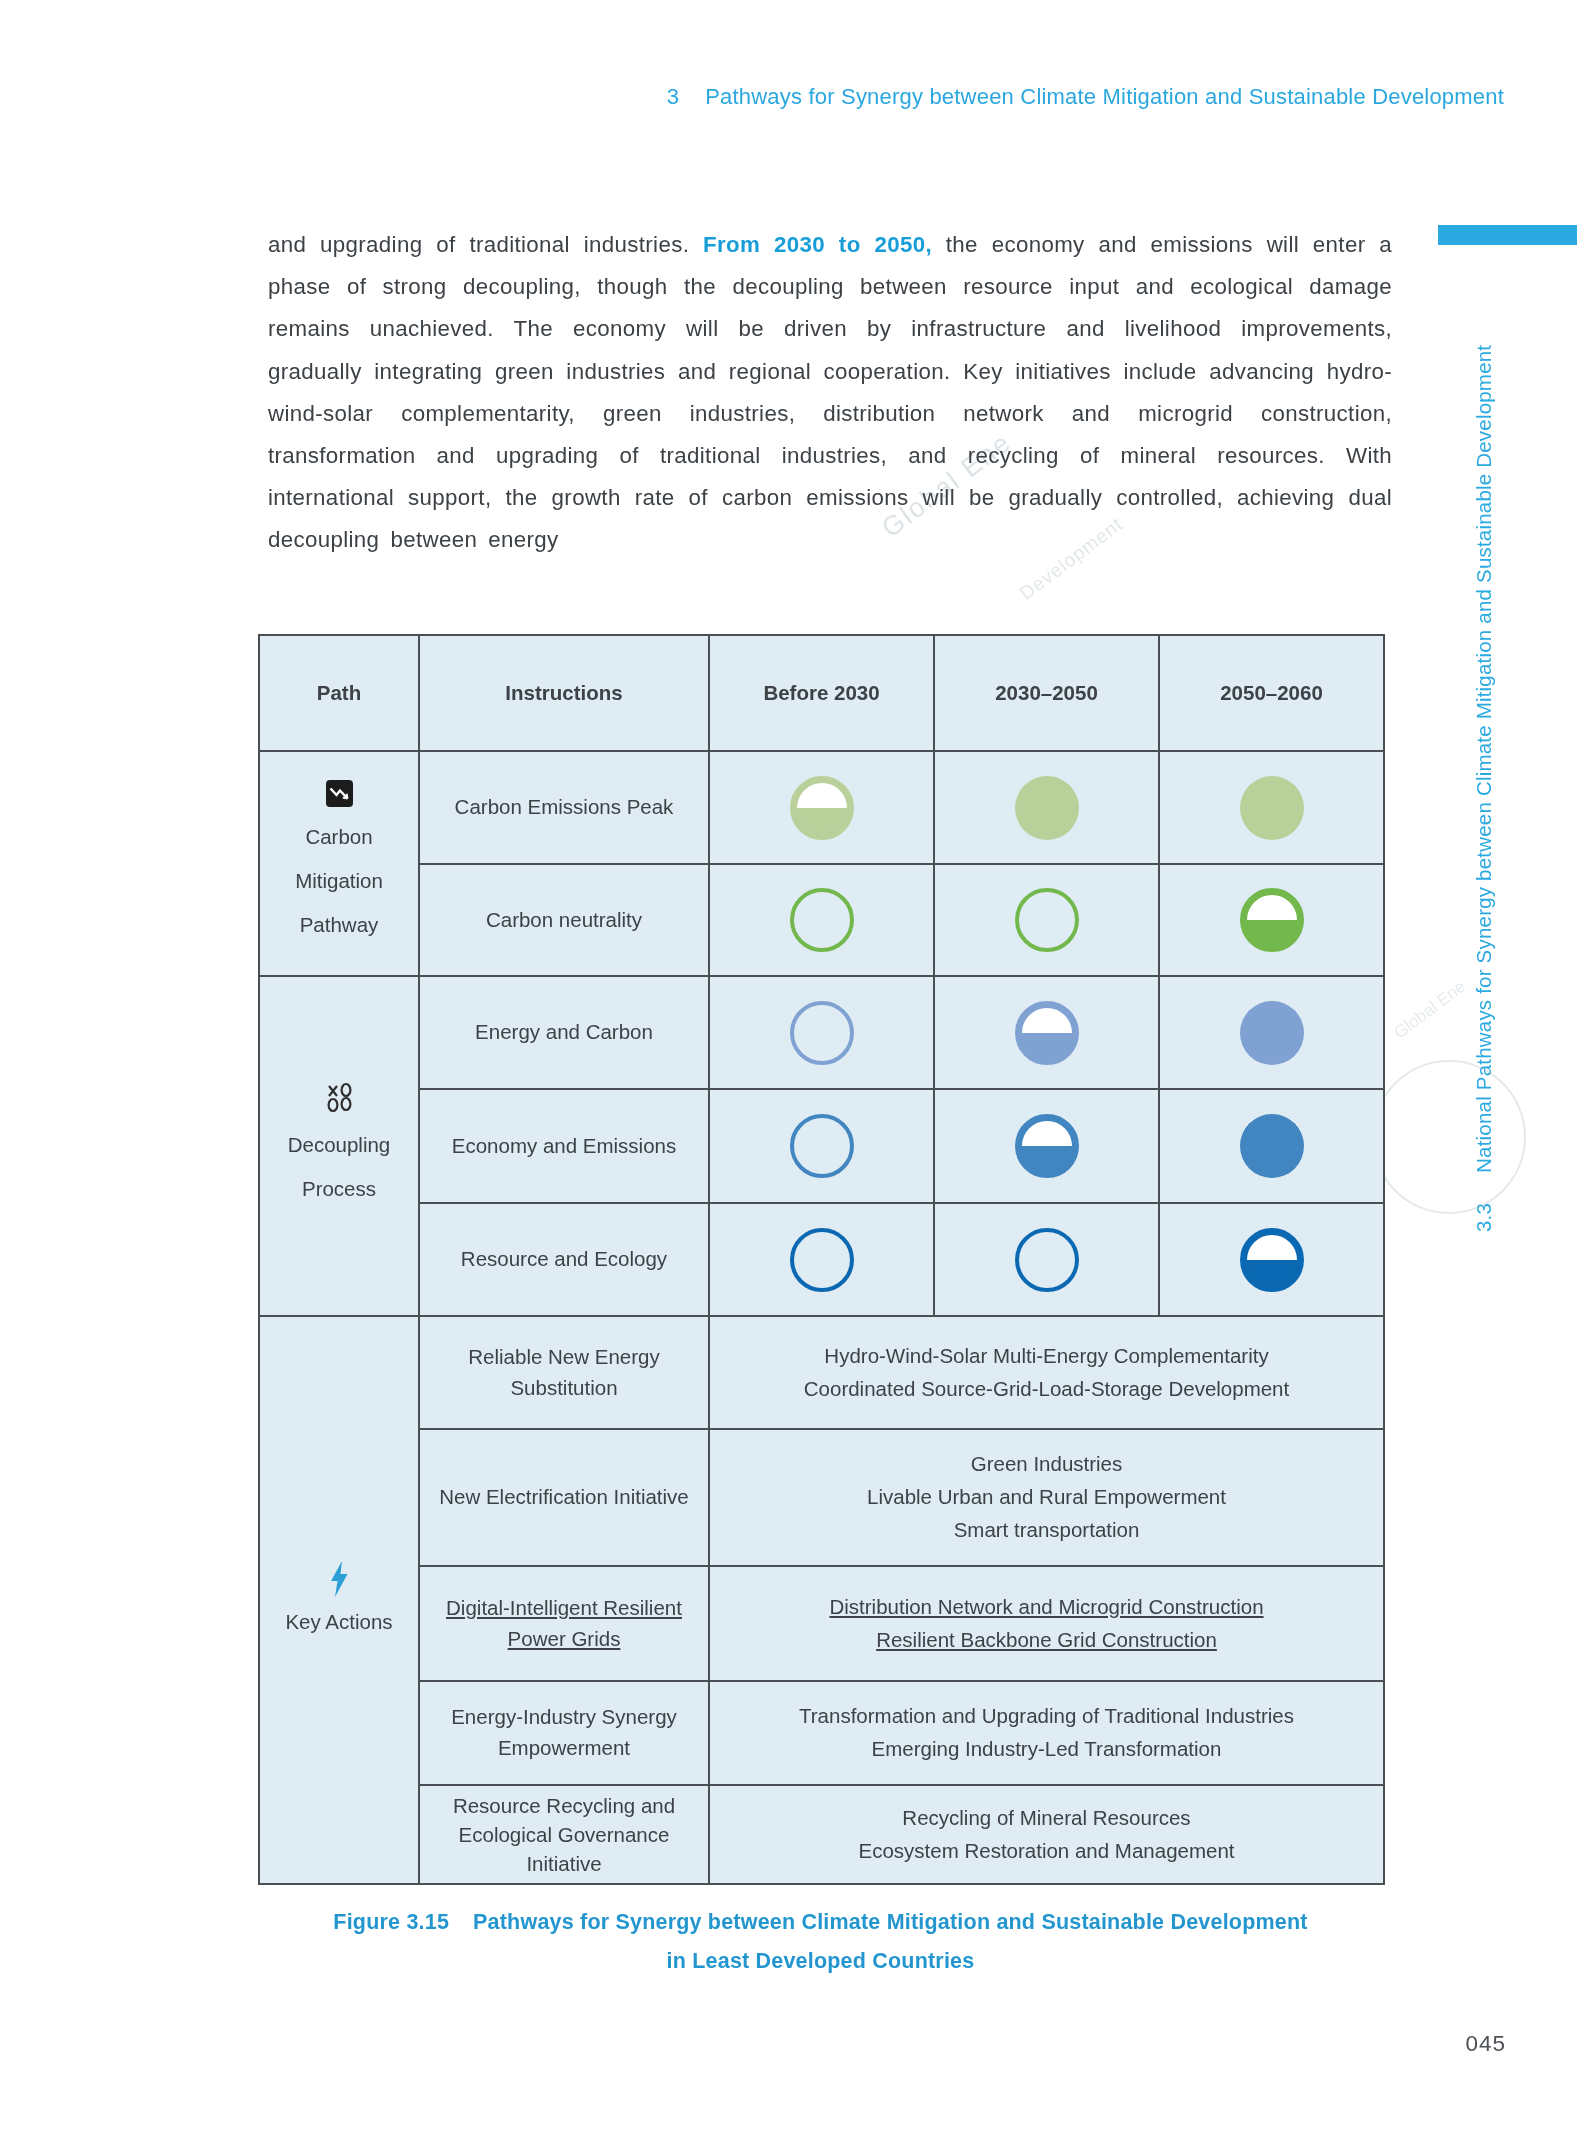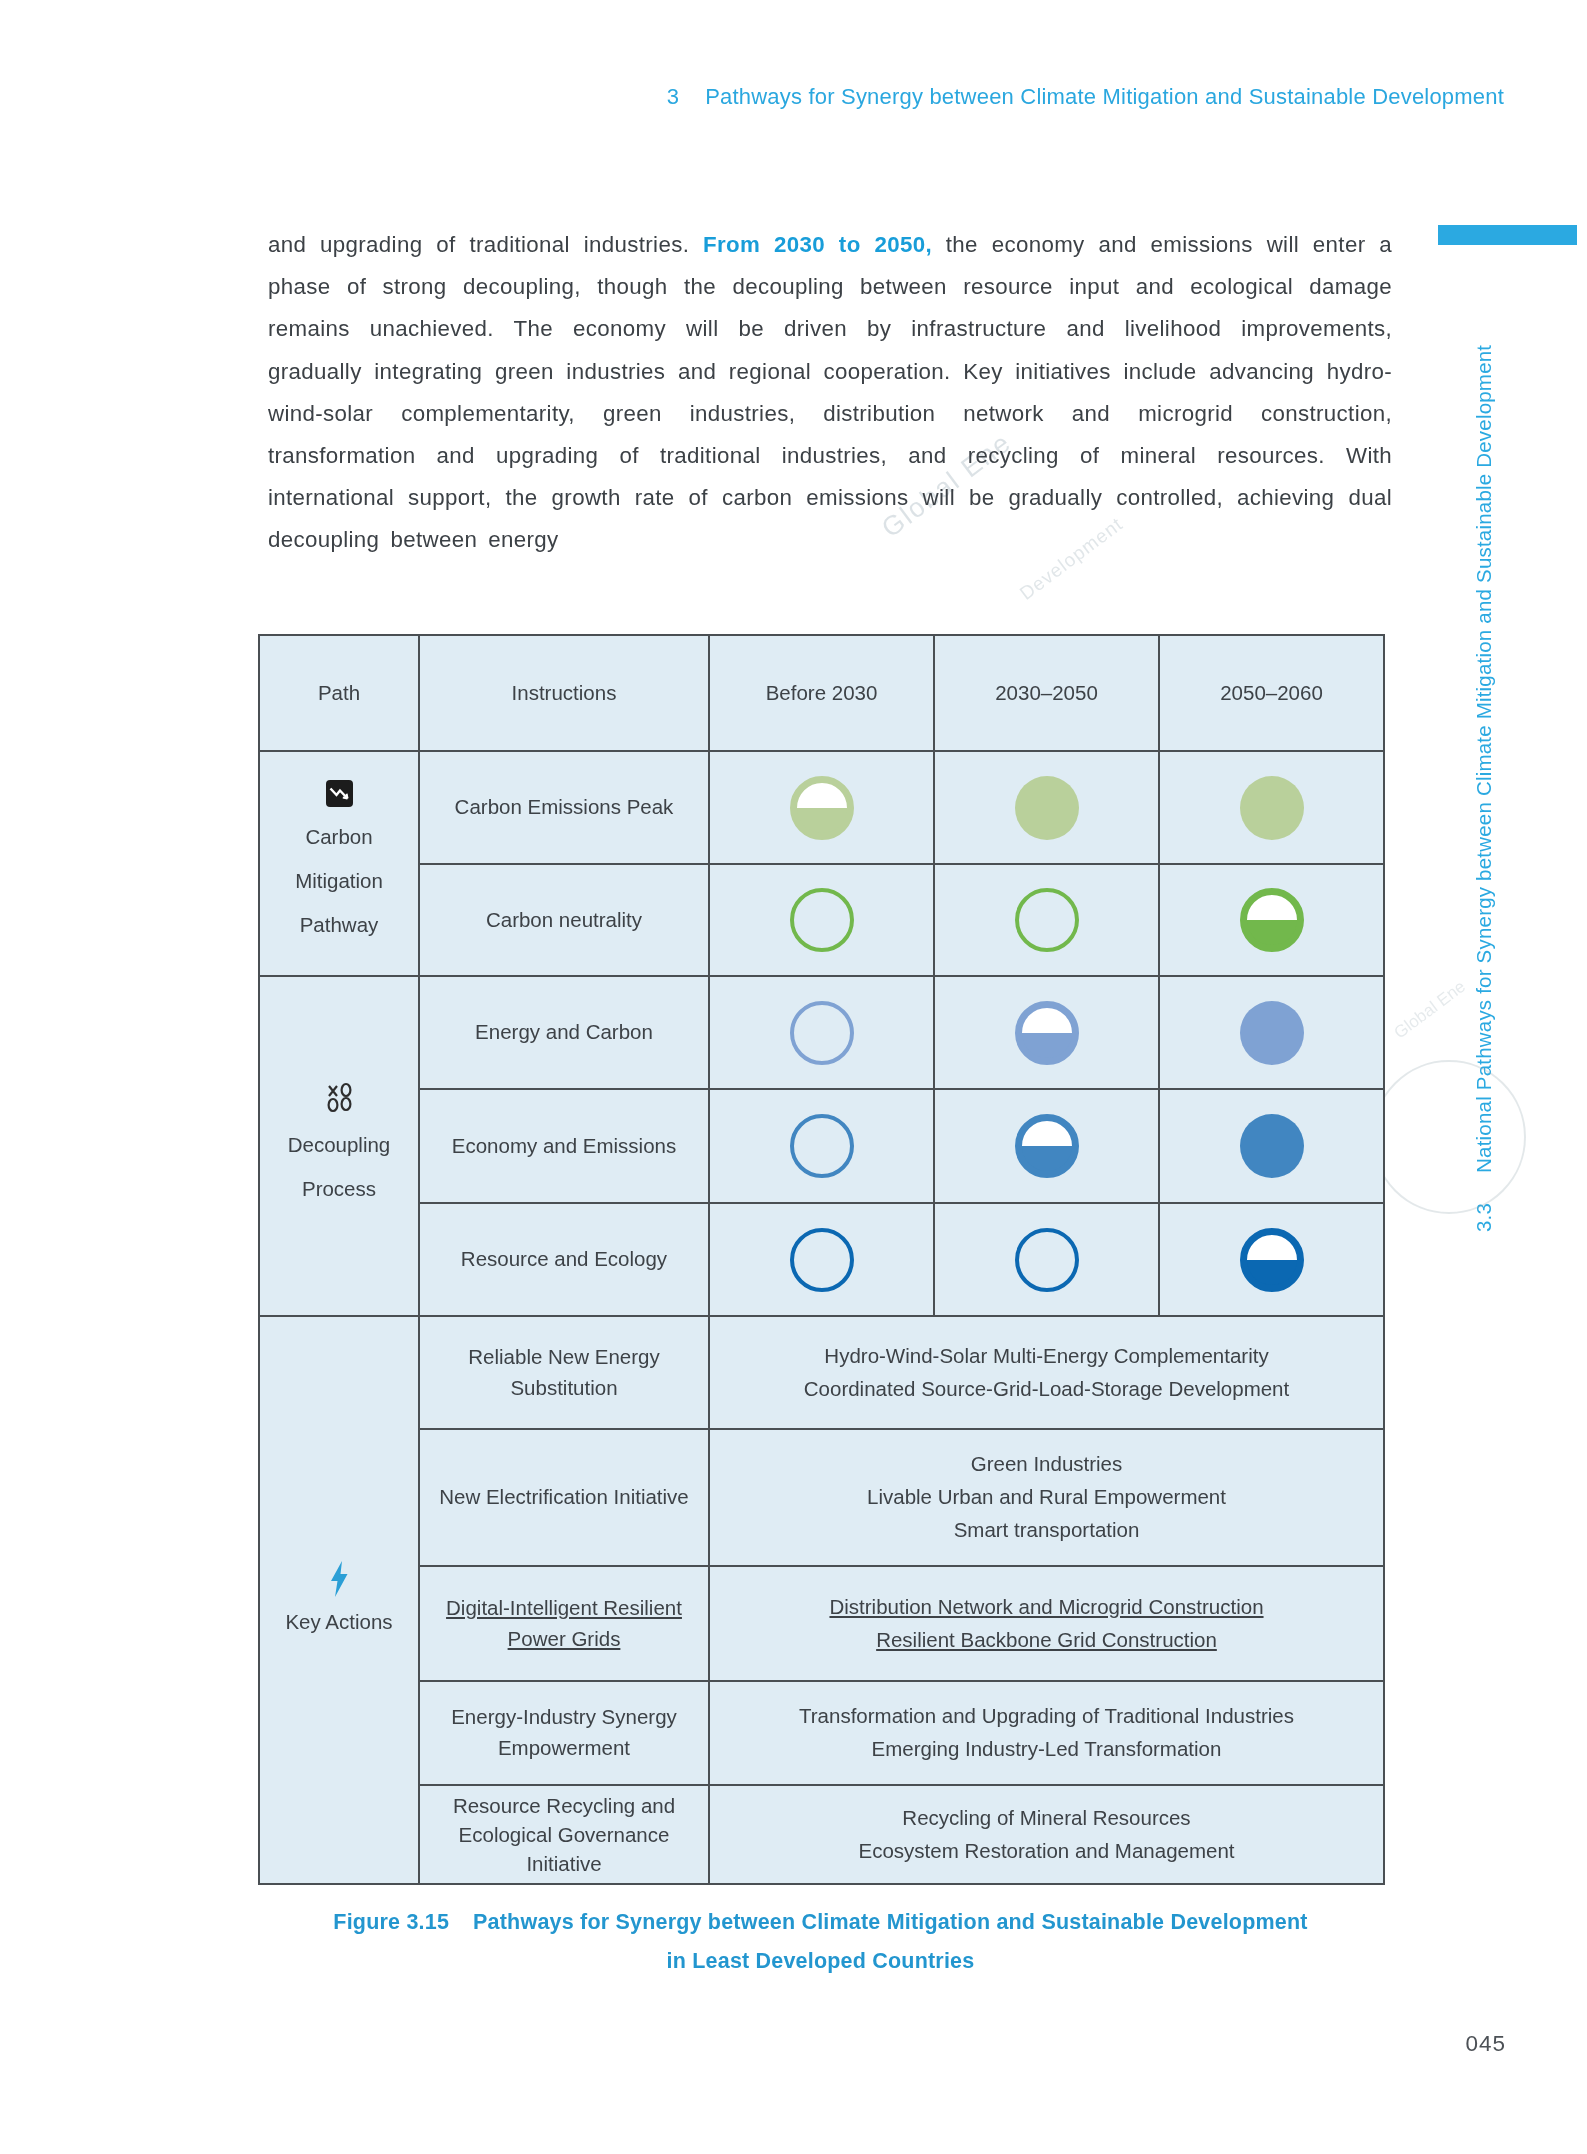--- a/index.html
+++ b/index.html
@@ -33,21 +33,21 @@
   
   .tablewrap{position:absolute;left:258px;top:634px;}
   table.grid{border-collapse:collapse;table-layout:fixed;width:1125px;}
   table.grid col.c0{width:160px;} table.grid col.c1{width:290px;}
   table.grid col.c2{width:225px;} table.grid col.c3{width:225px;} table.grid col.c4{width:225px;}
   table.grid th,table.grid td{border:2px solid #4a4f53;background:#dfecf4;
       font-size:20.5px;color:#3d4247;text-align:center;vertical-align:middle;padding:0;}
   tr.rh{height:116px;} tr.r1{height:113px;} tr.r2{height:112px;} tr.r3{height:113px;}
   tr.r4{height:114px;} tr.r5{height:113px;} tr.r6{height:113px;} tr.r7{height:137px;}
   tr.r8{height:115px;text-decoration:underline;} tr.r9{height:104px;} tr.r10{height:99px;}
-  th{font-weight:normal;}
+  th{font-weight:bold;}
   td.lbl{padding:0 14px;line-height:1.5;}
   td.desc{text-align:left;padding-left:16px;line-height:1.6;}
   td.pathcell{padding:0 10px;}
   .plabel{line-height:2.15;}
   .plabel-tight{line-height:1.7;}
   .picon{display:block;margin:0 auto 8px auto;}
 
   
   .circle{display:inline-block;width:64px;height:64px;border-radius:50%;box-sizing:border-box;vertical-align:middle;}
   .c-empty{border:4px solid var(--c);background:transparent;}

